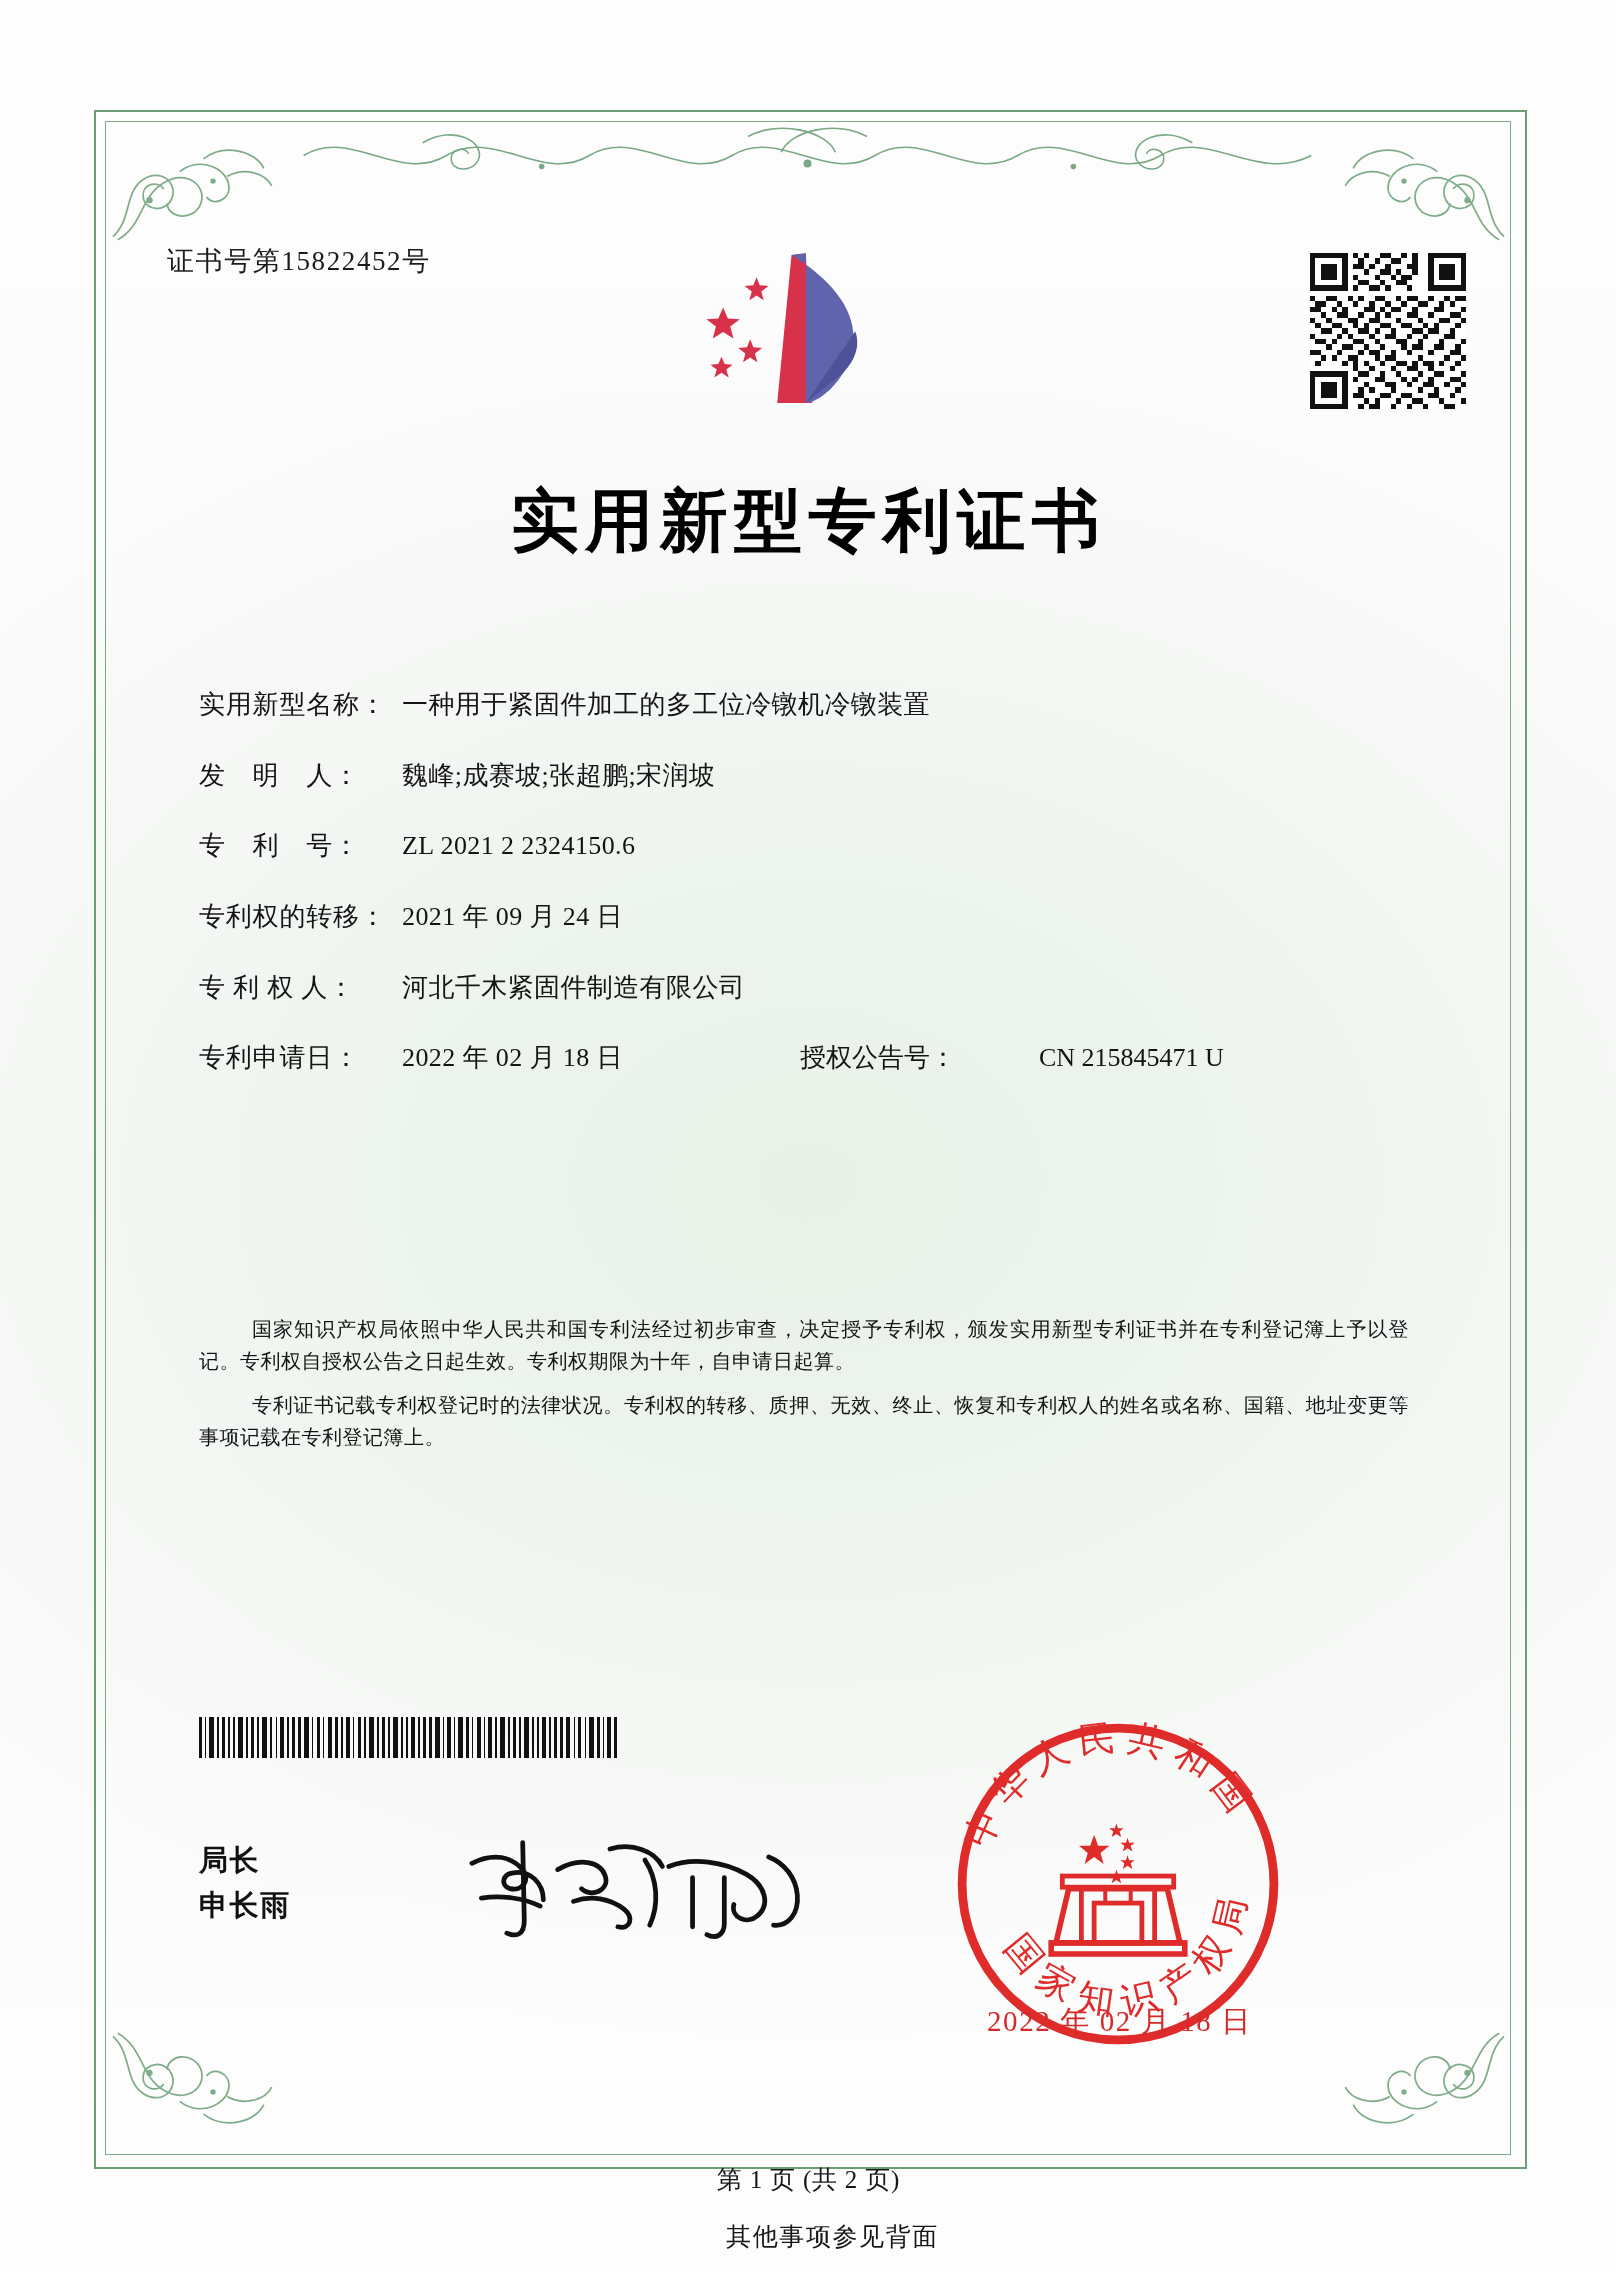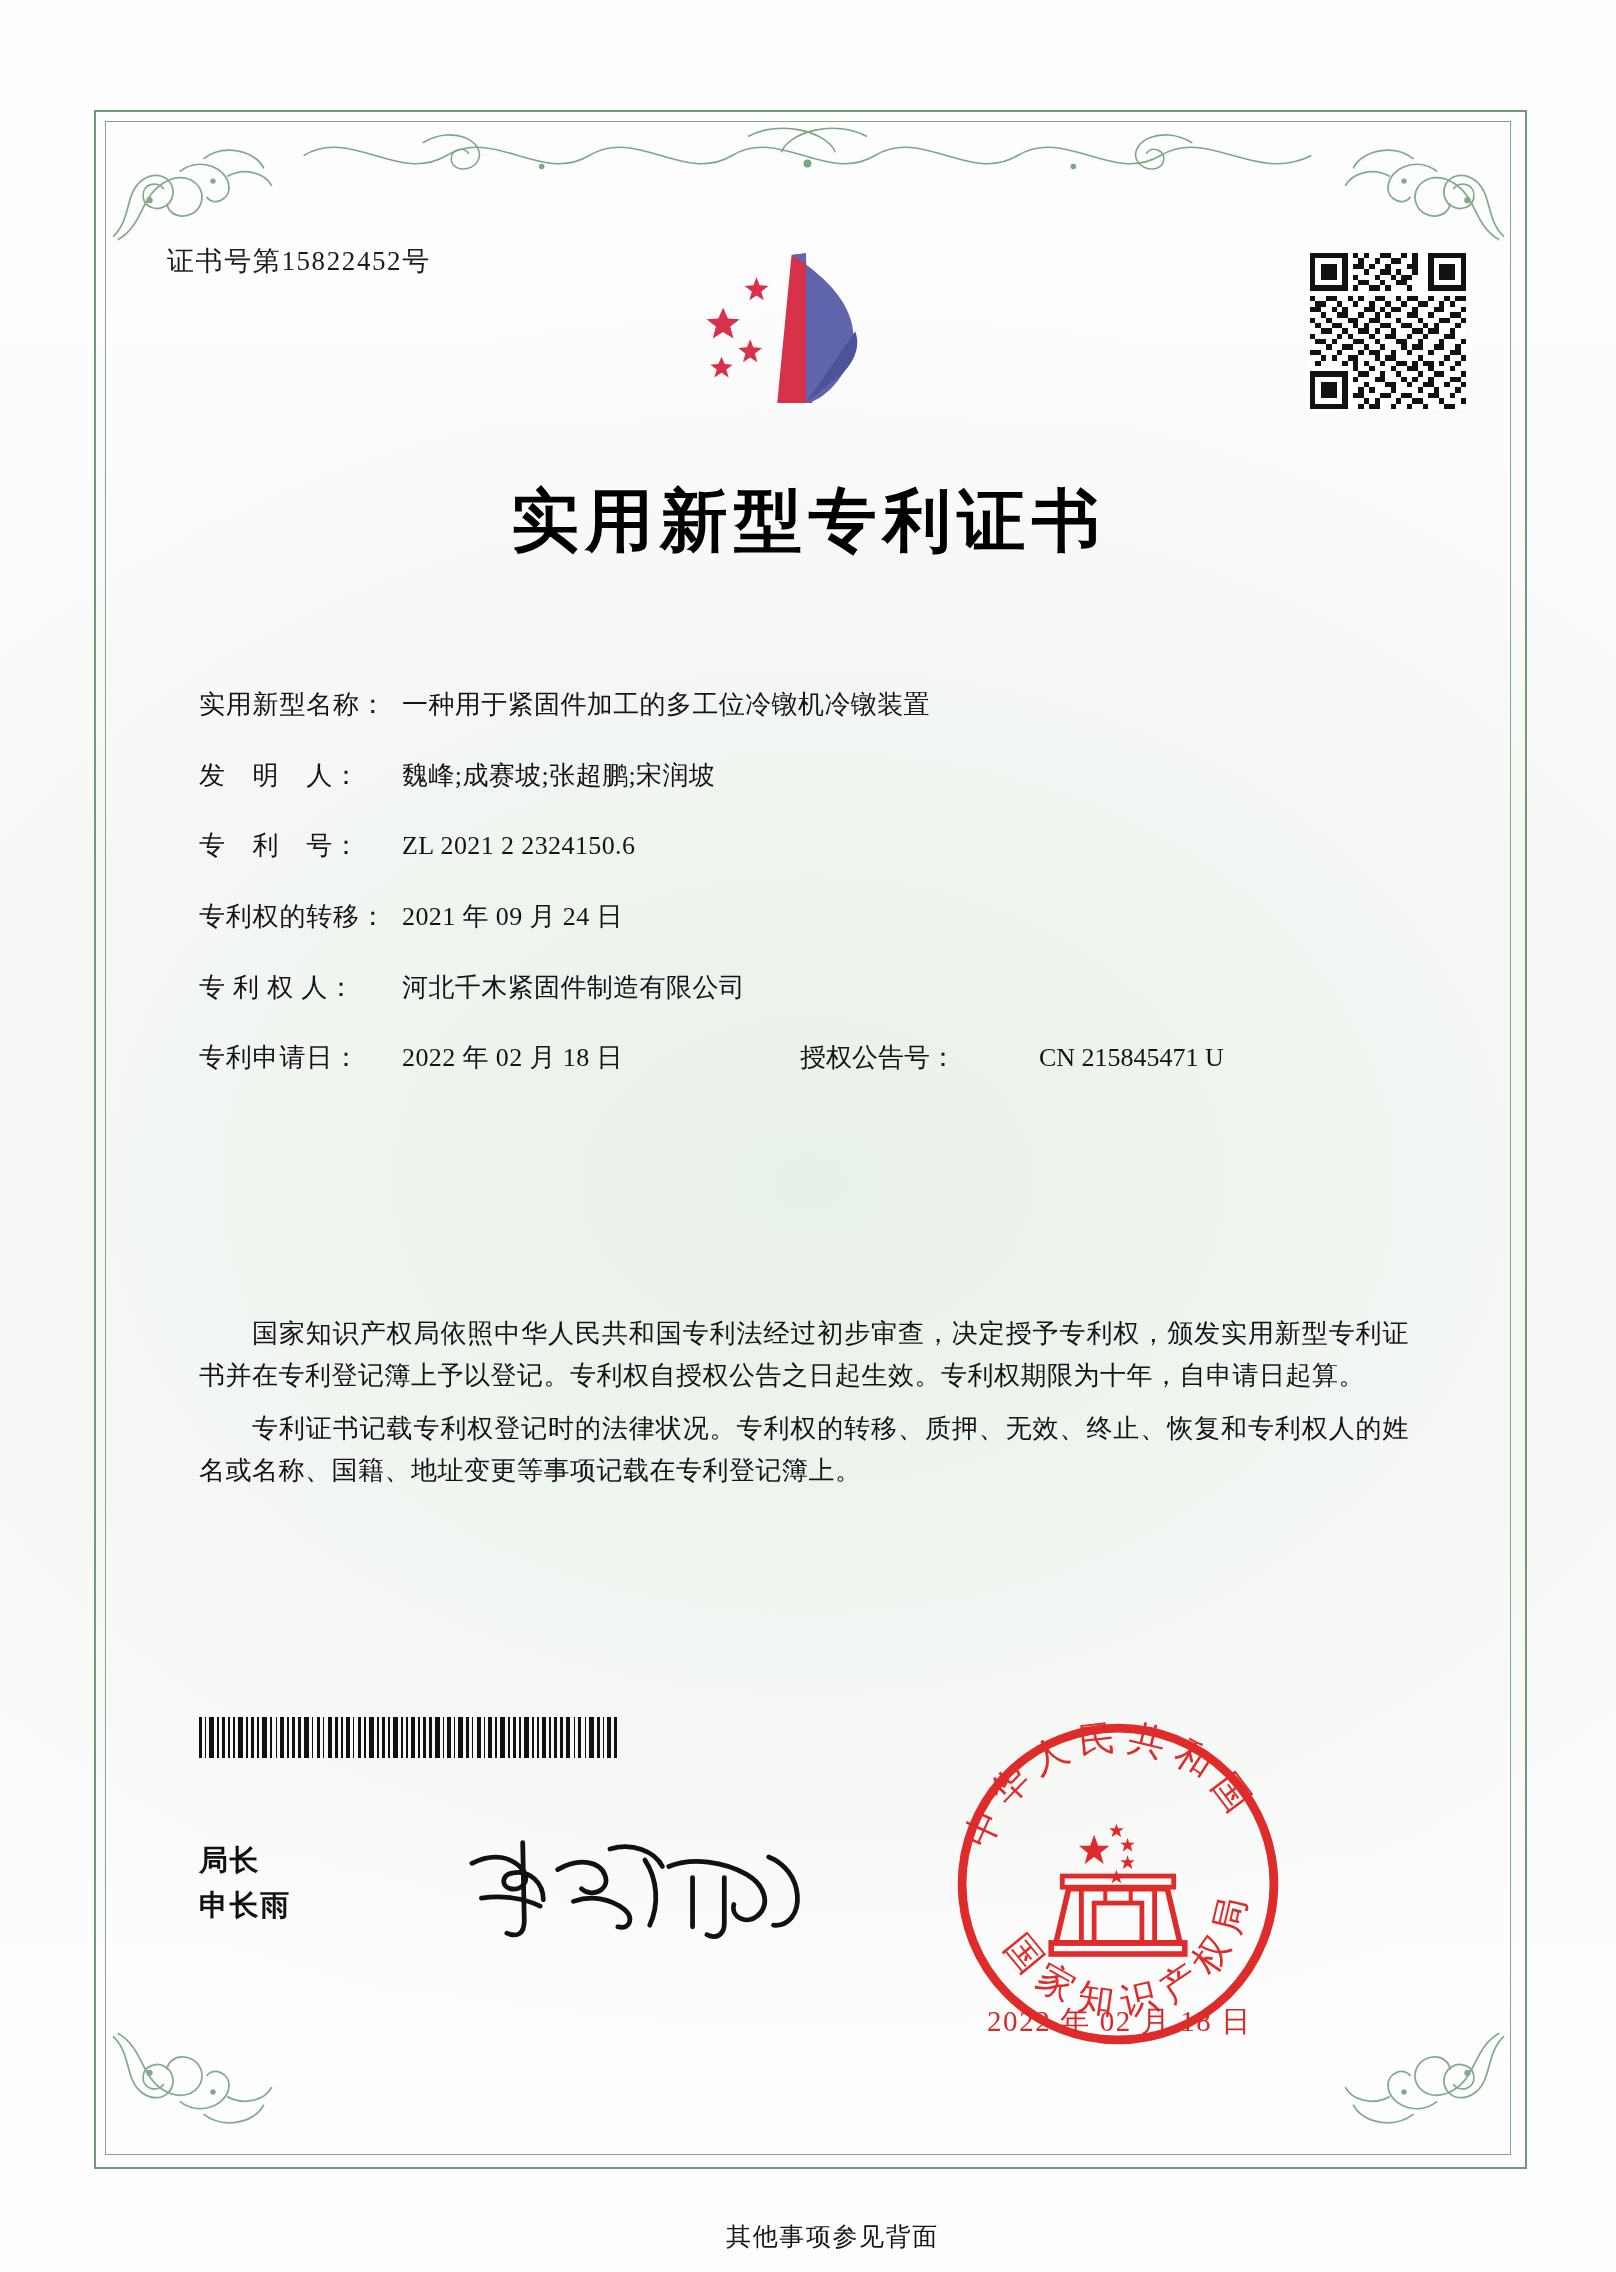--- a/index.html
+++ b/index.html
@@ -147,21 +147,21 @@
     white-space: pre;
   }
   .row.two-col .value2 { flex: 1 1 auto; }
 
   
   .paras {
     position: absolute;
     left: 199px;
     top: 1313px;
     width: 1210px;
-    font-size: 26px;
+    font-size: 20px;
     line-height: 1.62;
     color: #141414;
     letter-spacing: 0.5px;
     text-align: justify;
   }
   .paras p {
     margin: 0 0 11px 0;
     text-indent: 53px;
   }
 
@@ -701,15 +701,16 @@
           <polygon points="12,-70 14,-64 21,-64 16,-60 18,-53 12,-57 6,-53 8,-60 3,-64 10,-64"></polygon>
           <polygon points="12,-48 14,-42 21,-42 16,-38 18,-31 12,-35 6,-31 8,-38 3,-42 10,-42"></polygon>
           <polygon points="-2,-30 0,-24 7,-24 2,-20 4,-13 -2,-17 -8,-13 -6,-20 -11,-24 -4,-24"></polygon>
         </g>
       </g>
     </svg>
   </div>
 
   <div class="seal-date">2022 年 02 月 18 日</div>
 
+  <div class="page-num">第 1 页 (共 2 页)</div>
   <div class="back-note">其他事项参见背面</div>
 </div>
 
 
 </body></html>

